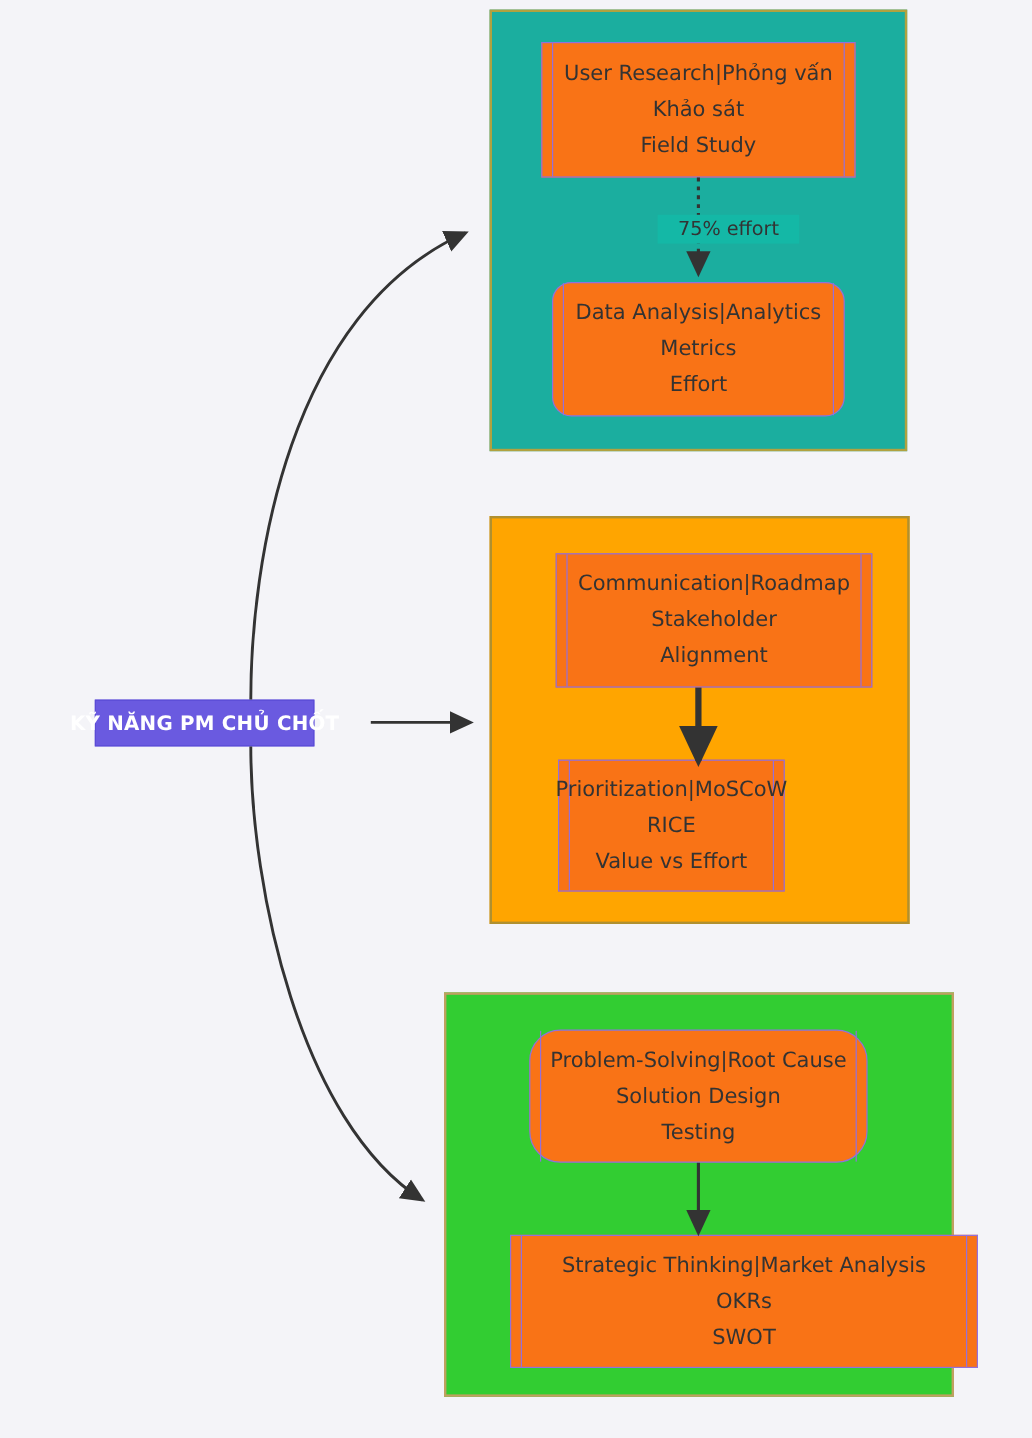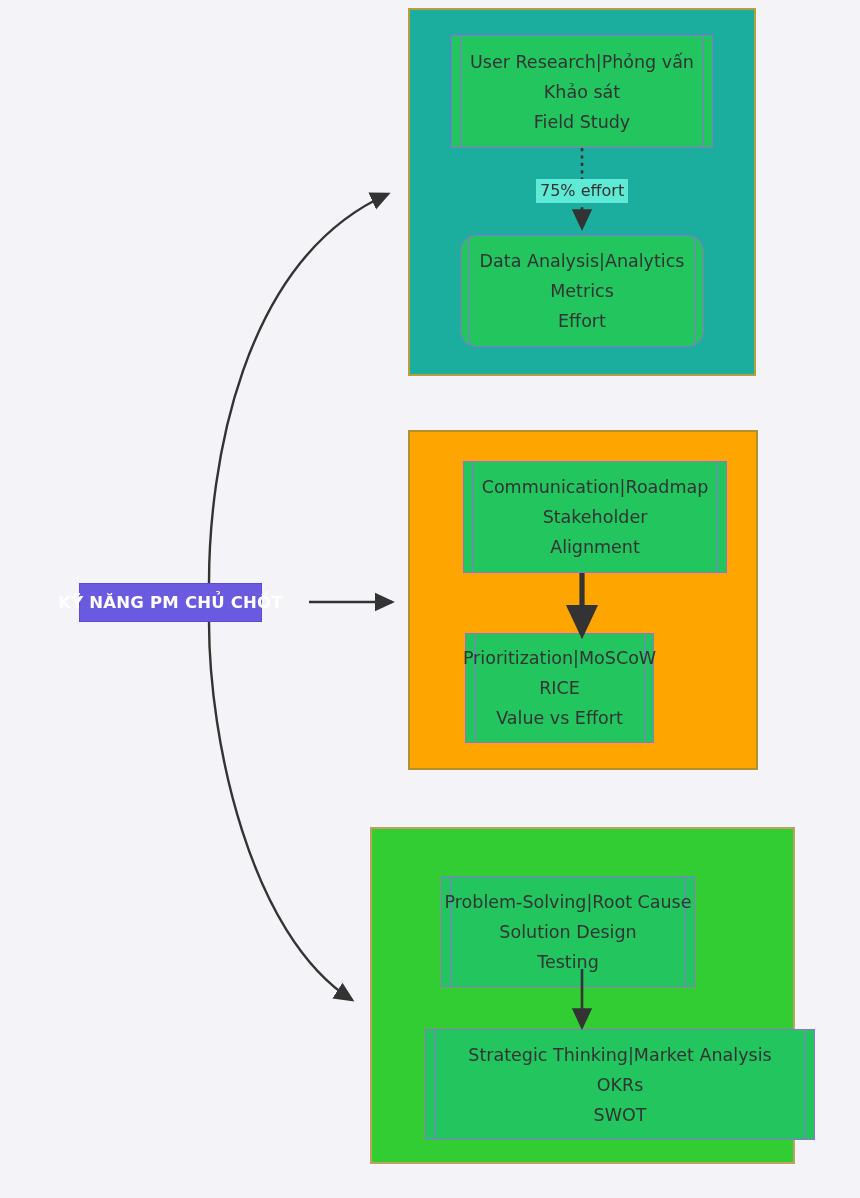--- a/index.html
+++ b/index.html
@@ -32,21 +32,21 @@
     border: 2px solid #b8a53a;
     z-index: 1;
   }
   .cluster.teal   { background: #1bae9f; border-color: #b0a240; }
   .cluster.orange { background: #ffa500; border-color: #b09030; }
   .cluster.green  { background: #32cd32; border-color: #c0a060; }
 
   .node {
     position: absolute;
     box-sizing: border-box;
-    background: #22c55e;
+    background: #f97316;
     border: 1.6px solid #9370db;
     z-index: 3;
     display: flex;
     align-items: center;
     justify-content: center;
   }
   .node .inner {
     box-sizing: border-box;
     width: 100%;
     height: 100%;
@@ -82,27 +82,28 @@
   .root-node .label {
     color: #ffffff;
     font-size: 16.5px;
     font-weight: 600;
     letter-spacing: 0.2px;
     white-space: nowrap;
   }
 
   .edge-label {
     position: absolute;
-    background: #5eead4;
+    background: #14b8a6;
     color: #333333;
     font-size: 16px;
     line-height: 22px;
-    padding: 1px 4px;
+    padding: 1px 17px;
     white-space: nowrap;
     z-index: 6;
+    margin-left: 12px;
   }
 </style>
 </head>
 <body>
 
 <div id="canvas">
 
   <div class="cluster teal" style="left:408px; top:8px; width:348px; height:368px;"></div>
 
   <div class="cluster orange" style="left:408px; top:430px; width:350px; height:340px;"></div>
@@ -163,21 +164,21 @@
   </div>
 
   <div class="node sub" style="left:465px; top:633px; width:189px; height:110px;">
     <div class="inner">
       <div class="line">Prioritization|MoSCoW</div>
       <div class="line">RICE</div>
       <div class="line">Value vs Effort</div>
     </div>
   </div>
 
-  <div class="node sub" style="left:441px; top:876px; width:254px; height:111px;">
+  <div class="node sub" style="left:441px; top:858px; width:282px; height:111px;border-radius:26px;">
     <div class="inner">
       <div class="line">Problem-Solving|Root Cause</div>
       <div class="line">Solution Design</div>
       <div class="line">Testing</div>
     </div>
   </div>
 
   <div class="node sub" style="left:425px; top:1029px; width:390px; height:111px;">
     <div class="inner">
       <div class="line">Strategic Thinking|Market Analysis</div>

